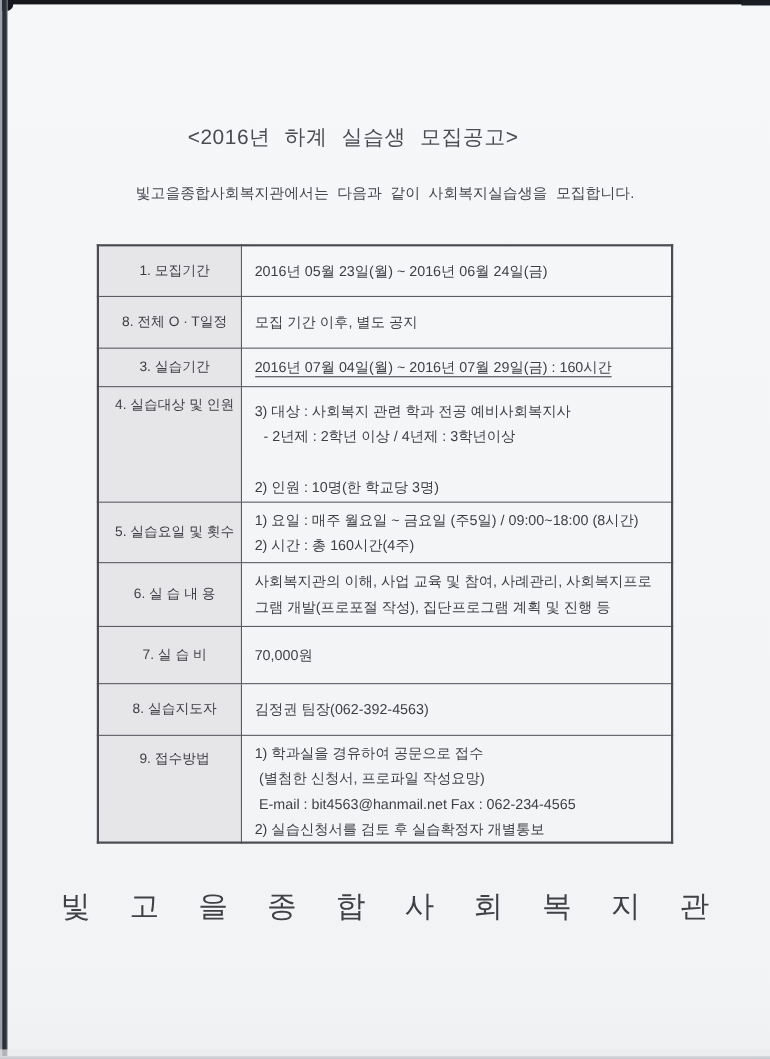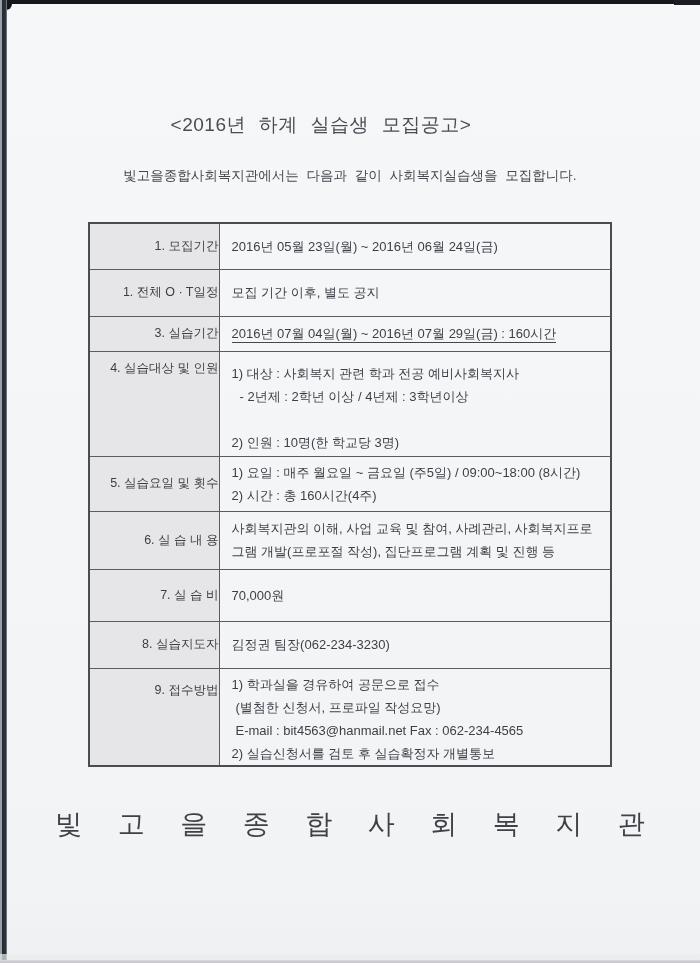--- a/index.html
+++ b/index.html
@@ -85,21 +85,21 @@
   }
   table.notice, table.notice th, table.notice td {
     border: 1px solid #5b5c63;
   }
   table.notice { border: 2px solid #4b4c53; }
   table.notice th {
     width: 130px;
     background: #e6e6e9;
     font-weight: 400;
     font-size: 12.5px;
-    text-align: right;
+    text-align: center;
     padding-left: 9px;
     color: #3e3f46;
     vertical-align: middle;
     white-space: nowrap;
   }
   table.notice td {
     padding-left: 12px;
     font-size: 13px;
     color: #3e3f46;
     vertical-align: middle;
@@ -155,35 +155,35 @@
 
   <table class="notice">
     <tbody>
       <tr class="r1">
         <th>1. 모집기간</th>
         <td>
           <div class="line">2016년 05월 23일(월) ~ 2016년 06월 24일(금)</div>
         </td>
       </tr>
       <tr class="r2">
-        <th>1. 전체 O · T일정</th>
+        <th>8. 전체 O · T일정</th>
         <td>
           <div class="line">모집 기간 이후, 별도 공지</div>
         </td>
       </tr>
       <tr class="r3">
         <th>3. 실습기간</th>
         <td>
           <div class="line"><span class="u">2016년 07월 04일(월) ~ 2016년 07월 29일(금) : 160시간</span></div>
         </td>
       </tr>
       <tr class="r4">
         <th>4. 실습대상 및 인원</th>
         <td>
-          <div class="line">1) 대상 : 사회복지 관련 학과 전공 예비사회복지사</div>
+          <div class="line">3) 대상 : 사회복지 관련 학과 전공 예비사회복지사</div>
           <div class="line indent-md">- 2년제 : 2학년 이상 / 4년제 : 3학년이상</div>
           <div class="line"></div>
           <div class="line">2) 인원 : 10명(한 학교당 3명)</div>
         </td>
       </tr>
       <tr class="r5">
         <th>5. 실습요일 및 횟수</th>
         <td>
           <div class="line">1) 요일 : 매주 월요일 ~ 금요일 (주5일) / 09:00~18:00 (8시간)</div>
           <div class="line">2) 시간 : 총 160시간(4주)</div>
@@ -198,21 +198,21 @@
       </tr>
       <tr class="r7">
         <th>7. 실 습 비</th>
         <td>
           <div class="line">70,000원</div>
         </td>
       </tr>
       <tr class="r8">
         <th>8. 실습지도자</th>
         <td>
-          <div class="line">김정권 팀장(062-234-3230)</div>
+          <div class="line">김정권 팀장(062-392-4563)</div>
         </td>
       </tr>
       <tr class="r9">
         <th>9. 접수방법</th>
         <td>
           <div class="line">1) 학과실을 경유하여 공문으로 접수</div>
           <div class="line indent-sm">(별첨한 신청서, 프로파일 작성요망)</div>
           <div class="line indent-sm">E-mail : bit4563@hanmail.net   Fax : 062-234-4565</div>
           <div class="line">2) 실습신청서를 검토 후 실습확정자 개별통보</div>
         </td>

